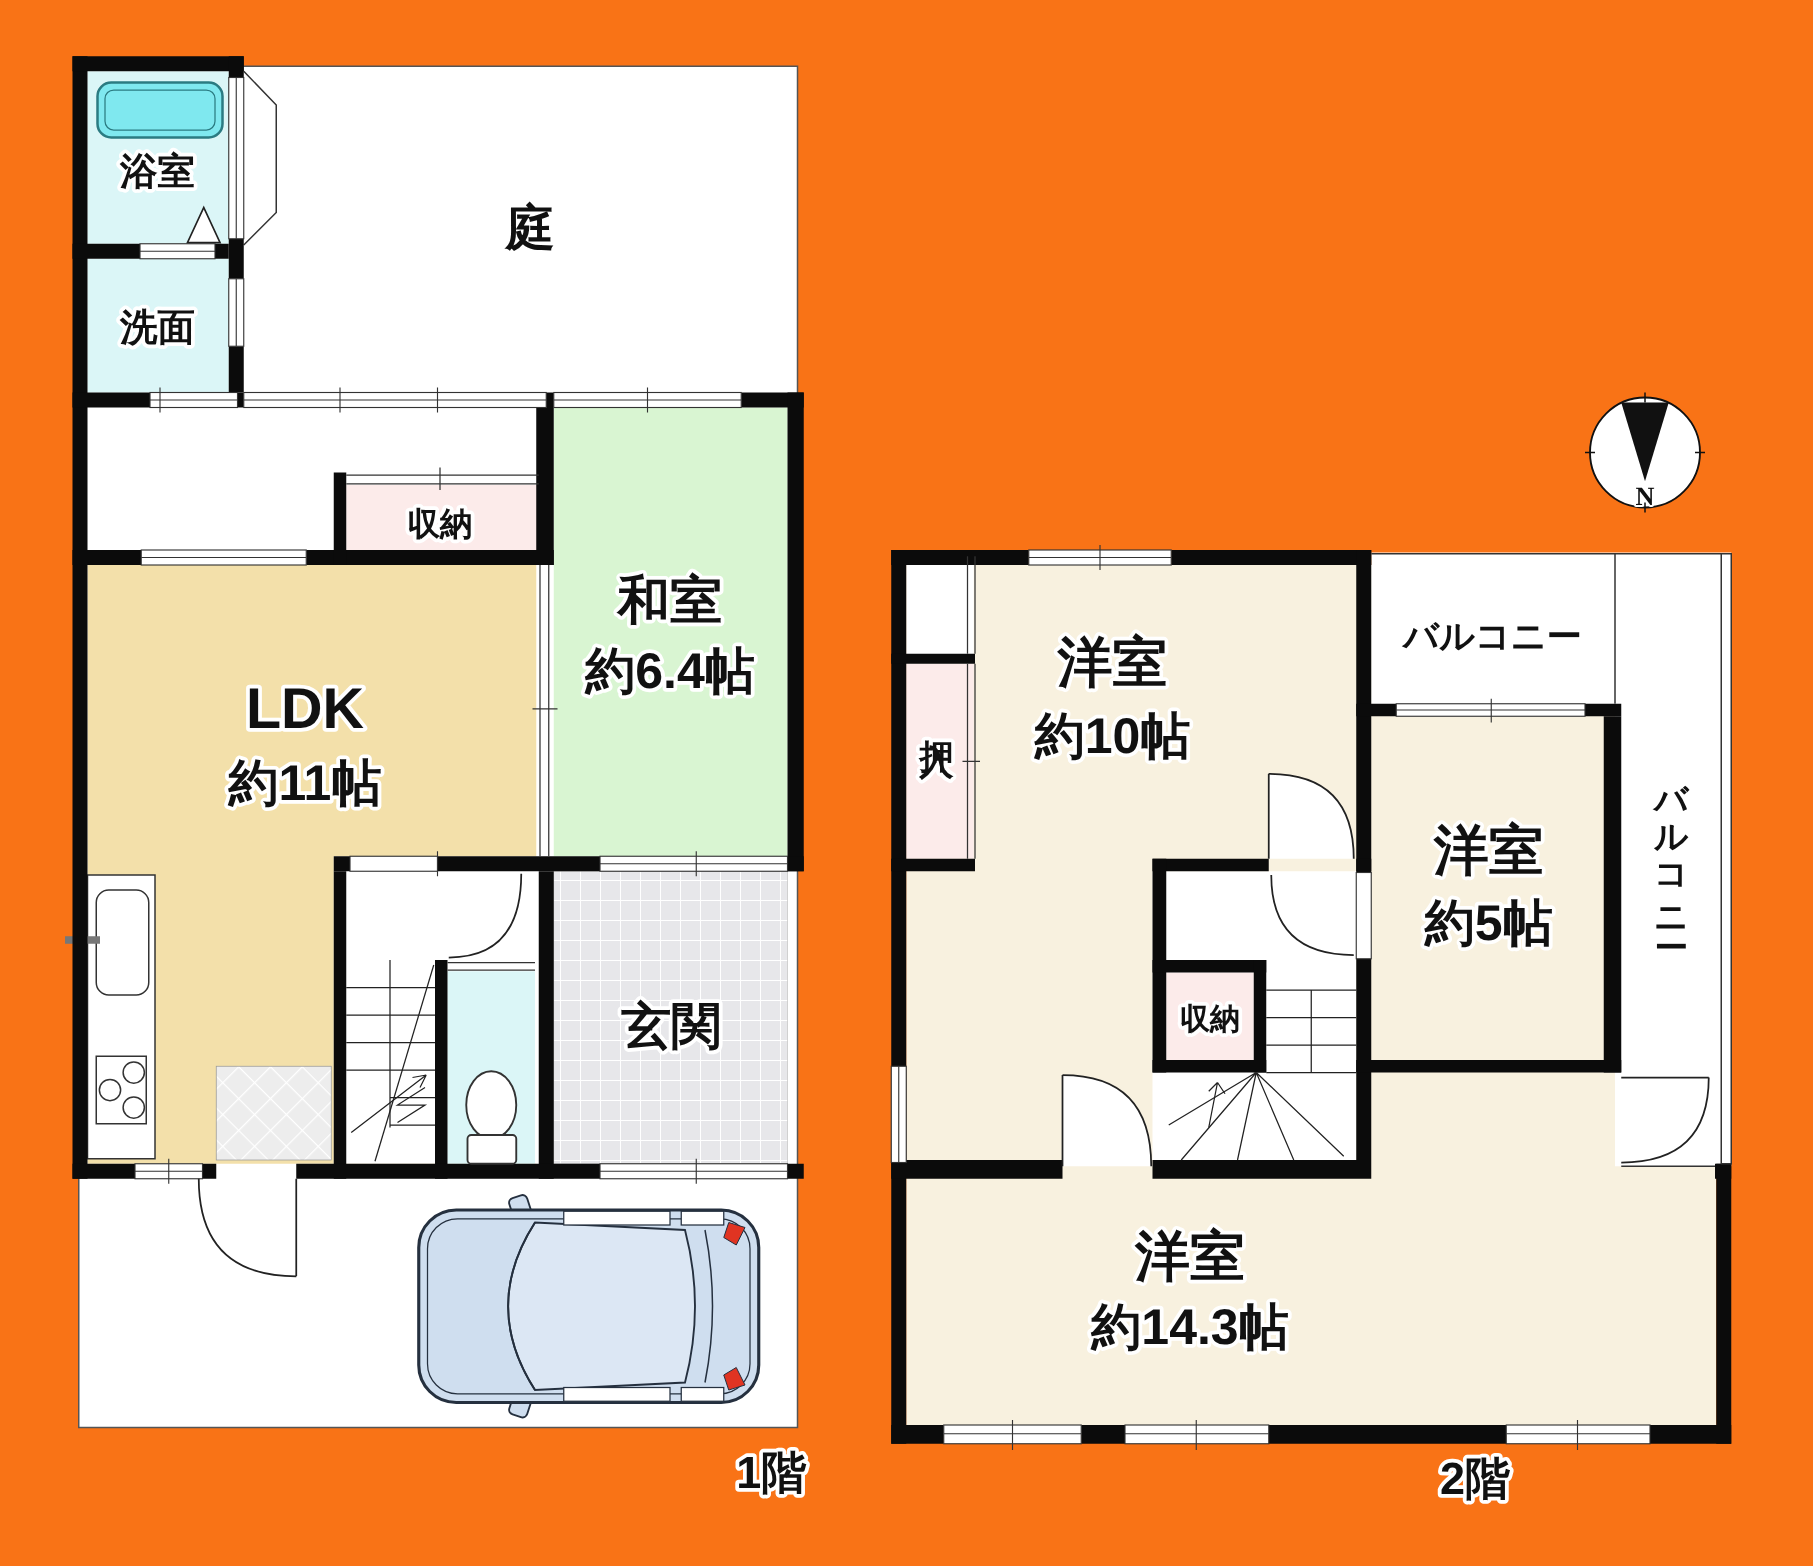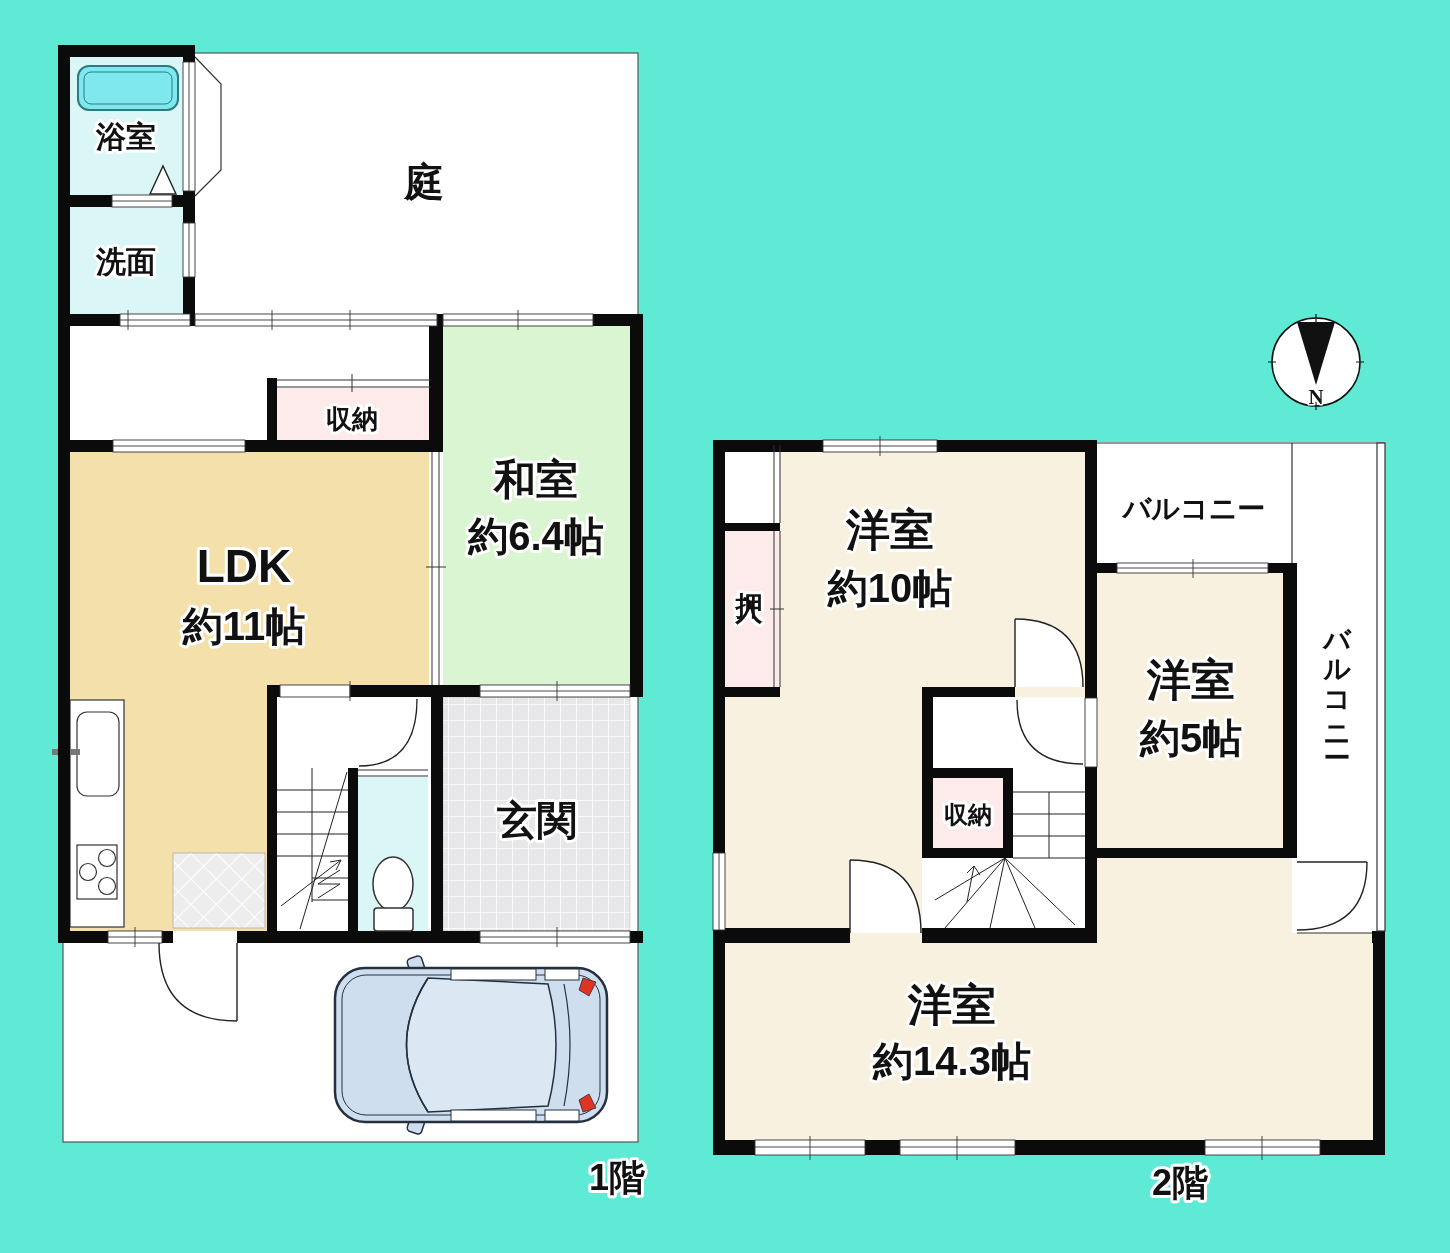--- a/index.html
+++ b/index.html
@@ -1,16 +1,16 @@
 <!DOCTYPE html>
 <html><head>
 <meta charset="utf-8">
 <style>
   html,body{margin:0;padding:0;background:#ffffff;}
-  .stage{position:relative;width:1450px;height:1253px;background:#5eead4;overflow:hidden;
+  .stage{position:relative;width:1450px;height:1253px;background:#f97316;overflow:hidden;
          font-family:"Liberation Sans","DejaVu Sans",sans-serif;}
   svg{display:block}
   text{font-family:"Liberation Sans","DejaVu Sans",sans-serif;font-weight:bold;fill:#111;
        paint-order:stroke;stroke:#ffffff;stroke-width:6px;stroke-linejoin:round;}
   .vtext{writing-mode:vertical-rl;text-orientation:upright;letter-spacing:3px;}
   .nlabel{font-family:"Liberation Serif","DejaVu Serif",serif;stroke-width:3px;}
 </style>
 </head>
 <body>
 

